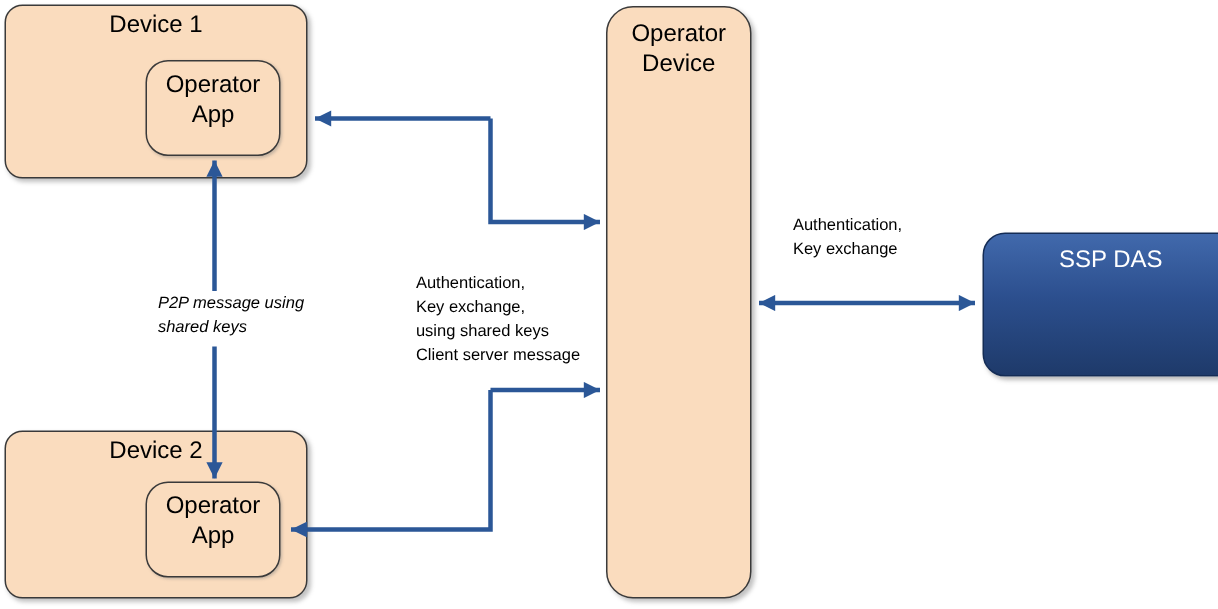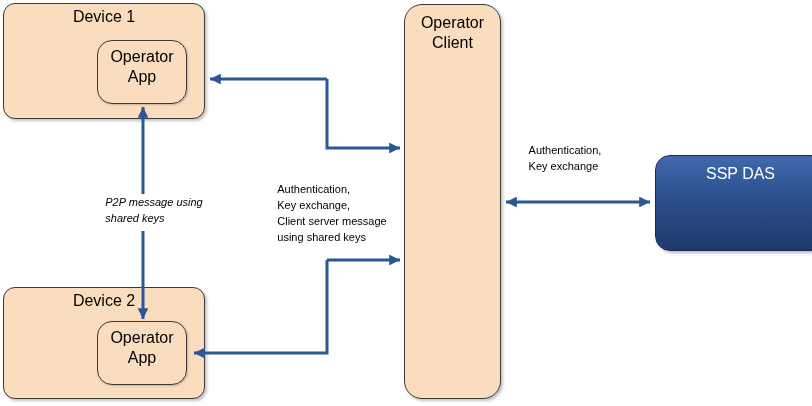--- a/index.html
+++ b/index.html
@@ -76,21 +76,21 @@
   <div class="box device-box pt-3" style="left:3px; top:287px; width:202px; height:112px;">
     <div class="box-label">Device 2</div>
   </div>
   <div class="box app-box pt-6" style="left:97px; top:321px; width:90px; height:64px;">
     <div class="box-label">Operator</div>
     <div class="box-label">App</div>
   </div>
 
   <div class="box server-box pt-8" style="left:404px; top:4px; width:97px; height:395px;">
     <div class="box-label">Operator</div>
-    <div class="box-label">Client</div>
+    <div class="box-label">Device</div>
   </div>
 
   <div class="box das-box pt-8" style="left:655px; top:155px; width:171px; height:96px;">
     <div class="box-label">SSP DAS</div>
   </div>
 
   <svg class="arrows-layer" viewBox="0 0 812 406">
     <defs>
       <marker id="arw" viewBox="0 0 10 10" refX="10" refY="5" markerWidth="4.2" markerHeight="3.6" orient="auto" markerUnits="strokeWidth">
         <path d="M0,0 L10,5 L0,10 Z" fill="#2b5797"></path>
@@ -107,22 +107,22 @@
   </svg>
 
   <div class="cap cap-bg" style="left:154px; top:194px;font-style:italic;">
     <div>P2P message using</div>
     <div>shared keys</div>
   </div>
 
   <div class="cap" style="left:332px; top:181px;">
     <div>Authentication,</div>
     <div>Key exchange,</div>
+    <div>using shared keys</div>
     <div>Client server message</div>
-    <div>using shared keys</div>
   </div>
 
   <div class="cap" style="left:565px; top:142px;">
     <div>Authentication,</div>
     <div>Key exchange</div>
   </div>
 
 </div>
 
 </body></html>

